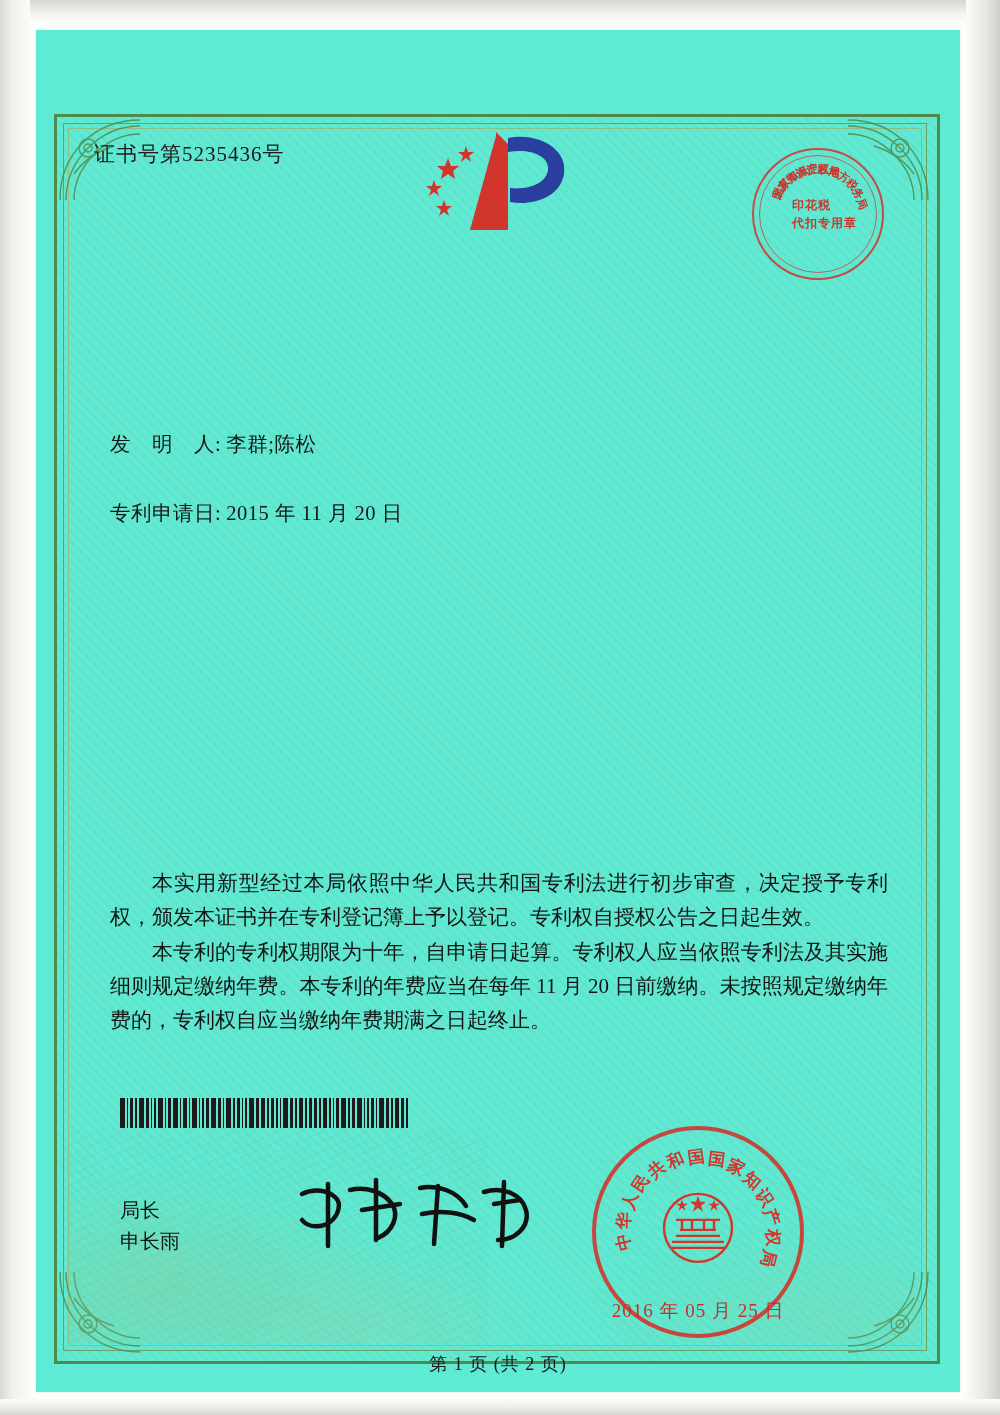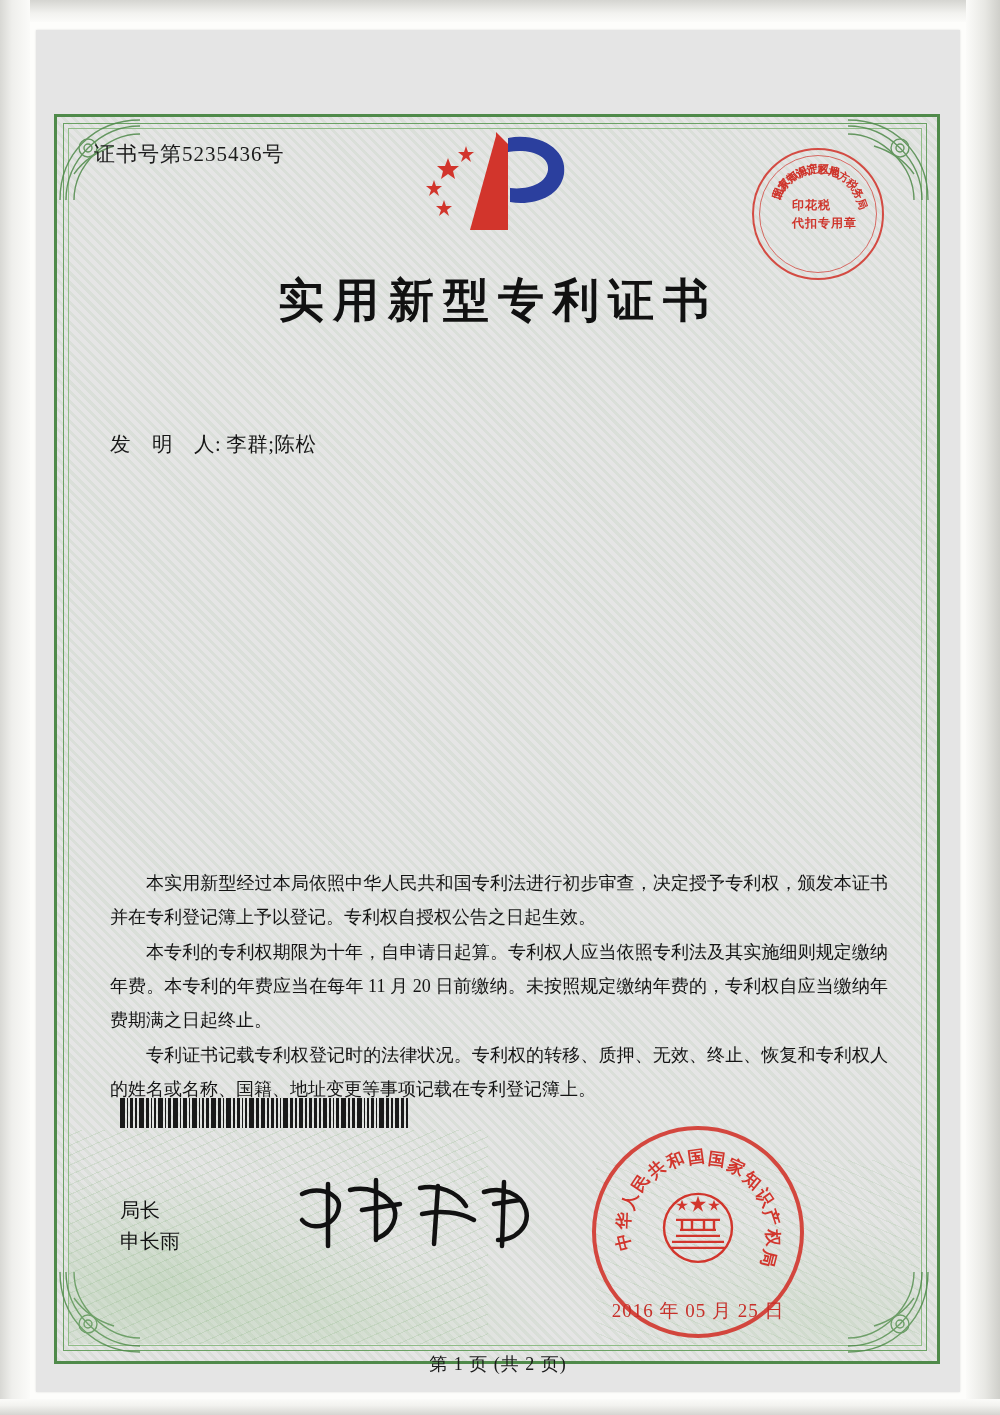--- a/index.html
+++ b/index.html
@@ -42,21 +42,21 @@
     width: 1000px; height: 16px;
     background: linear-gradient(to top, #d5d5d1 0%, #f2f2ef 60%, #fbfbf9 100%);
   }
   
   .cert {
     position: absolute;
     left: 36px;
     top: 30px;
     width: 924px;
     height: 1362px;
-    background: #e5e5e5;
+    background: #5eead4;
     box-shadow: 0 0 2px rgba(0,0,0,0.12);
   }
   
   .border-outer {
     position: absolute;
     left: 18px; top: 84px;
     width: 880px; height: 1244px;
     border: 3px solid #4f8a4a;
     background:
       repeating-linear-gradient(45deg, rgba(120,170,110,0.10) 0 3px, rgba(255,255,255,0) 3px 7px);
@@ -201,21 +201,21 @@
     margin-bottom: 41px;
     white-space: nowrap;
   }
   .field .lbl { letter-spacing: 0.5px; }
   .field .val { letter-spacing: 0.5px; }
   .paras {
     position: absolute;
     left: 74px;
     top: 836px;
     width: 778px;
-    font-size: 18px;
+    font-size: 21px;
     line-height: 34px;
     color: #141414;
     text-align: justify;
   }
   .paras p {
     margin: 0 0 1px 0;
     text-indent: 2em;
   }
   
   .barcode {
@@ -416,33 +416,35 @@
           <span style="transform: rotate(166deg) translate(0px, 52px) rotate(180deg);">产</span>
           <span style="transform: rotate(180deg) translate(0px, 52px) rotate(180deg);">权</span>
           <span style="transform: rotate(194deg) translate(0px, 52px) rotate(180deg);">局</span>
         </div>
       <div class="center-lines">
         <div>印花税</div>
         <div>代扣专用章</div>
       </div>
     </div>
 
-    <div class="title">实用新型专利证书</div>
 
     <div class="fields">
       <div class="field">
         <span class="lbl">发　明　人:</span>
         <span class="val">李群;陈松</span>
       </div>
+      <div class="field">
+        <span class="lbl">专利申请日:</span>
+        <span class="val">2015 年 11 月 20 日</span>
+      </div>
     </div>
 
     <div class="paras">
       <p>本实用新型经过本局依照中华人民共和国专利法进行初步审查，决定授予专利权，颁发本证书并在专利登记簿上予以登记。专利权自授权公告之日起生效。</p>
       <p>本专利的专利权期限为十年，自申请日起算。专利权人应当依照专利法及其实施细则规定缴纳年费。本专利的年费应当在每年 11 月 20 日前缴纳。未按照规定缴纳年费的，专利权自应当缴纳年费期满之日起终止。</p>
-      <p>专利证书记载专利权登记时的法律状况。专利权的转移、质押、无效、终止、恢复和专利权人的姓名或名称、国籍、地址变更等事项记载在专利登记簿上。</p>
     </div>
 
     <div class="barcode" id="barcode">
         <i style="width: 4.8px;"></i>
         <i style="width: 1.6px;"></i>
         <i style="width: 3.2px;"></i>
         <i style="width: 1.6px;"></i>
         <i style="width: 4.8px;"></i>
         <i style="width: 3.2px;"></i>
         <i style="width: 1.6px;"></i>

